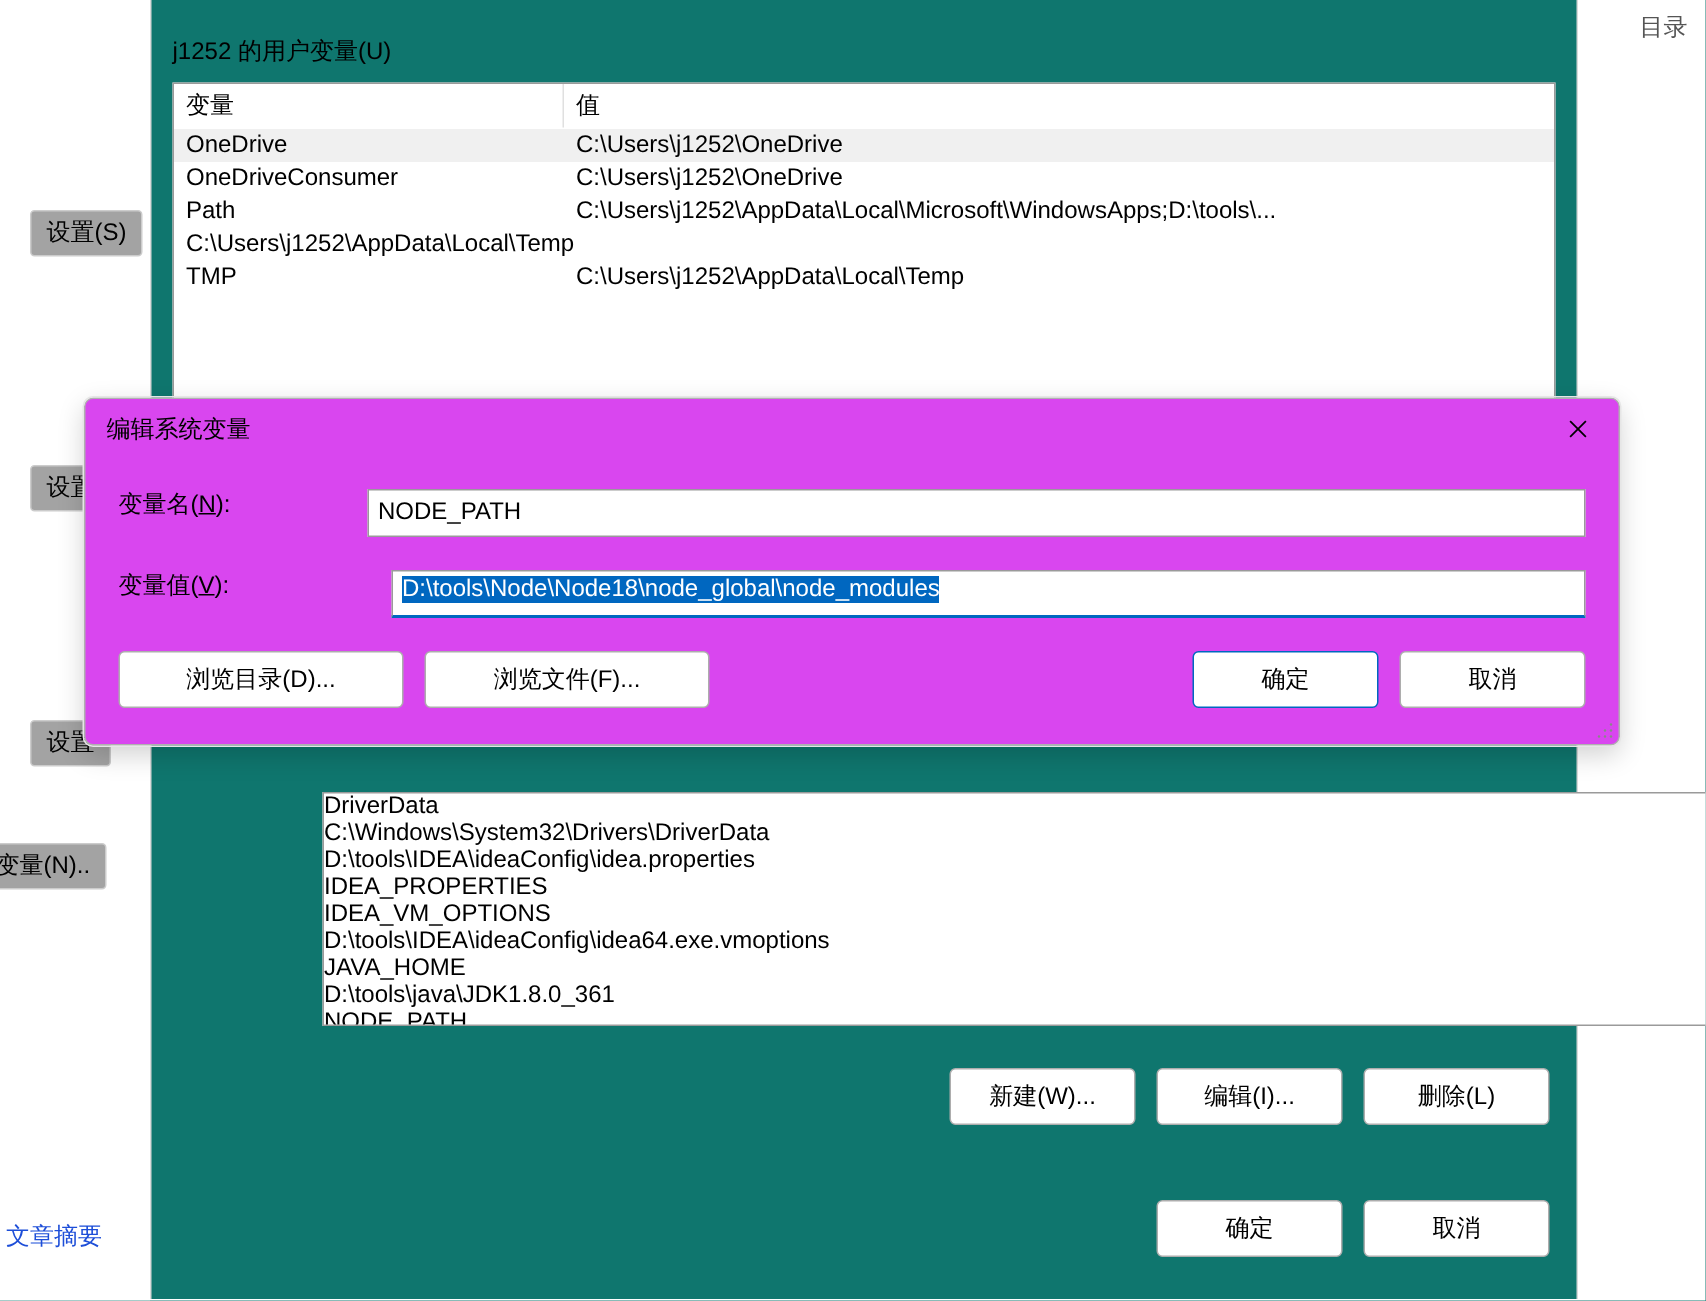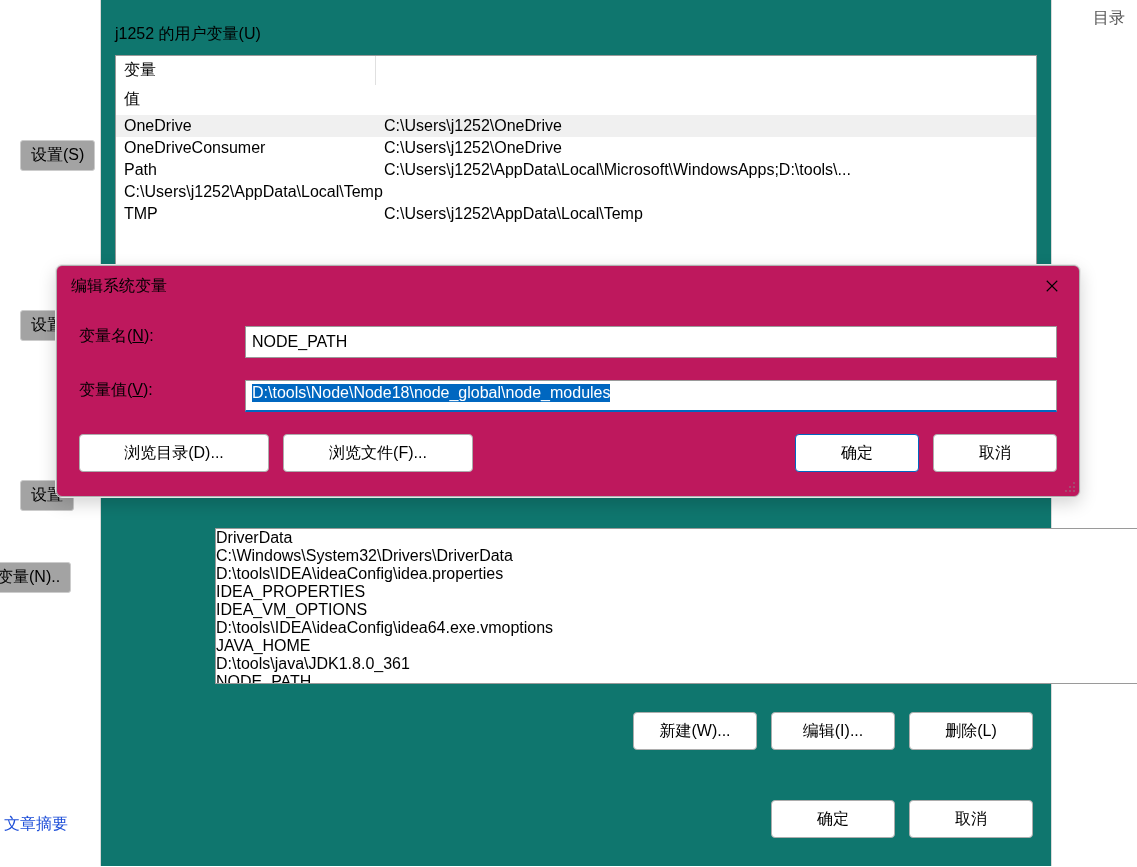--- a/index.html
+++ b/index.html
@@ -59,21 +59,20 @@
   .var-table {
     margin: 0 14px;
     border: 1px solid #9a9a9a;
     height: 225px;
     overflow: hidden;
     background: #fff;
   }
   .var-table .header-row {
     display: flex;
     border-bottom: 1px solid transparent;
-    flex-direction: column;
   }
   .var-table .header-cell {
     padding: 4px 8px;
     font-weight: normal;
     border-right: 1px solid #e0e0e0;
   }
   .var-table .header-cell.col-name { width: 260px; }
   .var-table .header-cell.col-value { flex: 1; border-right: none; }
   .var-table .row {
     display: flex;
@@ -114,21 +113,21 @@
     font-size: 16px;
     cursor: pointer;
     font-family: inherit;
   }
   
   .modal {
     position: absolute;
     left: 56px;
     top: 265px;
     width: 1024px;
-    background: #be185d;
+    background: #d946ef;
     border: 1px solid #b0b0b0;
     outline: 1px solid #e6e6e6;
     box-shadow: 0 6px 18px rgba(0,0,0,0.18);
     border-radius: 6px;
   }
   .modal .titlebar {
     display: flex;
     align-items: center;
     justify-content: space-between;
     padding: 6px 8px 6px 14px;
@@ -163,20 +162,21 @@
     font-family: inherit;
     outline: none;
   }
   .modal .field-row input.valfocus {
     border-bottom: 2px solid #0067c0;
   }
   
   .val-input-wrap {
     flex:1;
     position: relative;
+    margin-left: 16px;
   }
   .val-input-wrap input {
     width:100%;
   }
   .val-select-overlay {
     position:absolute;
     left:7px; top:4px;
     background:#0067c0;
     color:#fff;
     font-size:16px;

